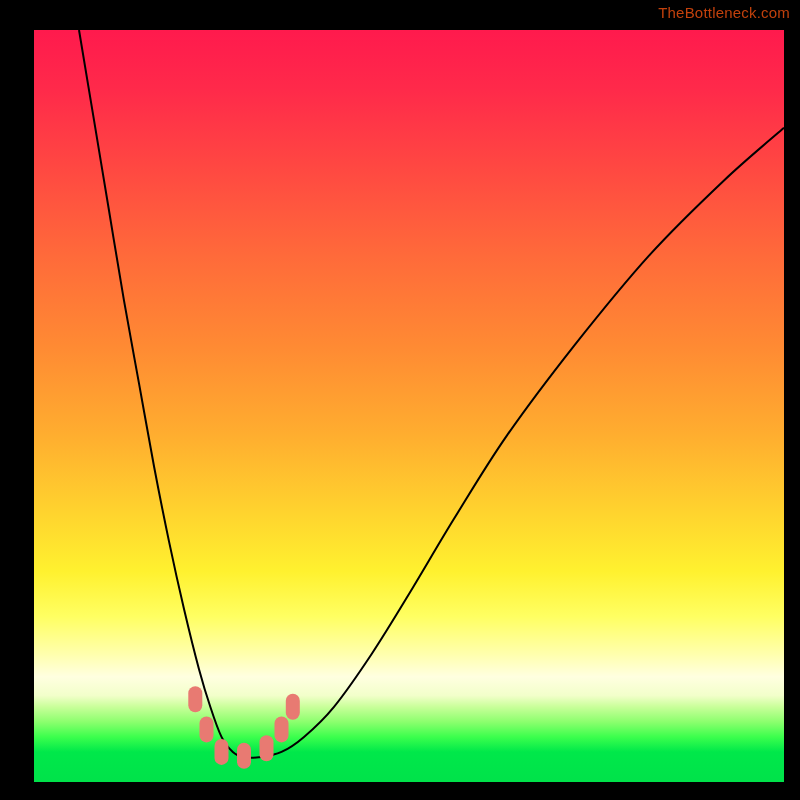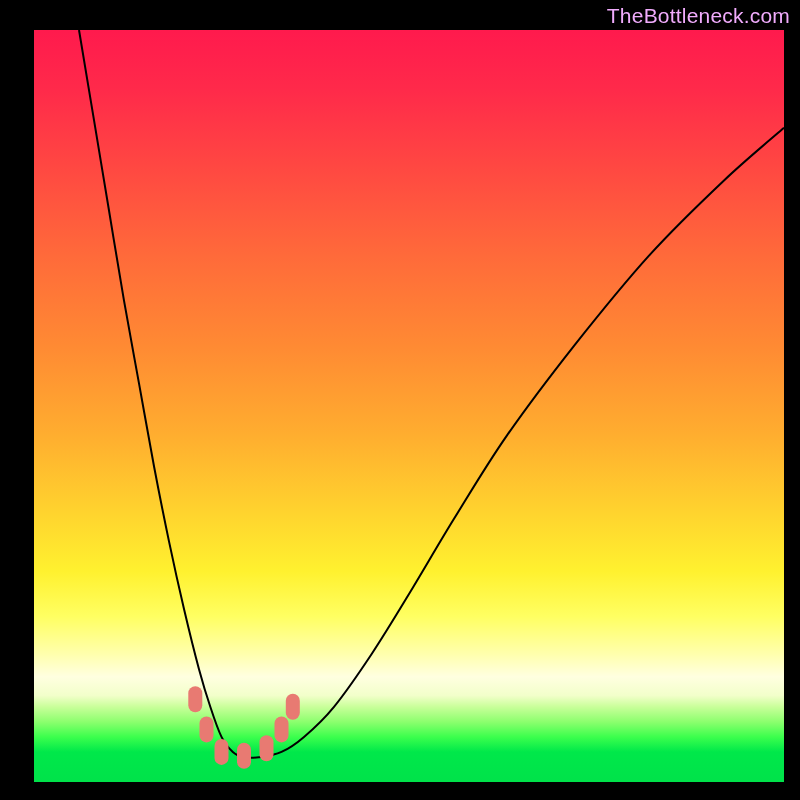--- a/index.html
+++ b/index.html
@@ -44,22 +44,22 @@
       #8cff6e 92%,
       #3cff4d 94%,
       #00e84a 96%,
       #00e24a 100%
     );
   }
   .watermark {
     position: absolute;
     top: 4px;
     right: 10px;
-    color: #f0abfc;
-    font-size: 21px;
+    color: #c2410c;
+    font-size: 15px;
     letter-spacing: 0.2px;
     font-weight: 400;
     user-select: none;
   }
   svg.curve {
     position: absolute;
     left: 0;
     top: 0;
     width: 750px;
     height: 752px;

